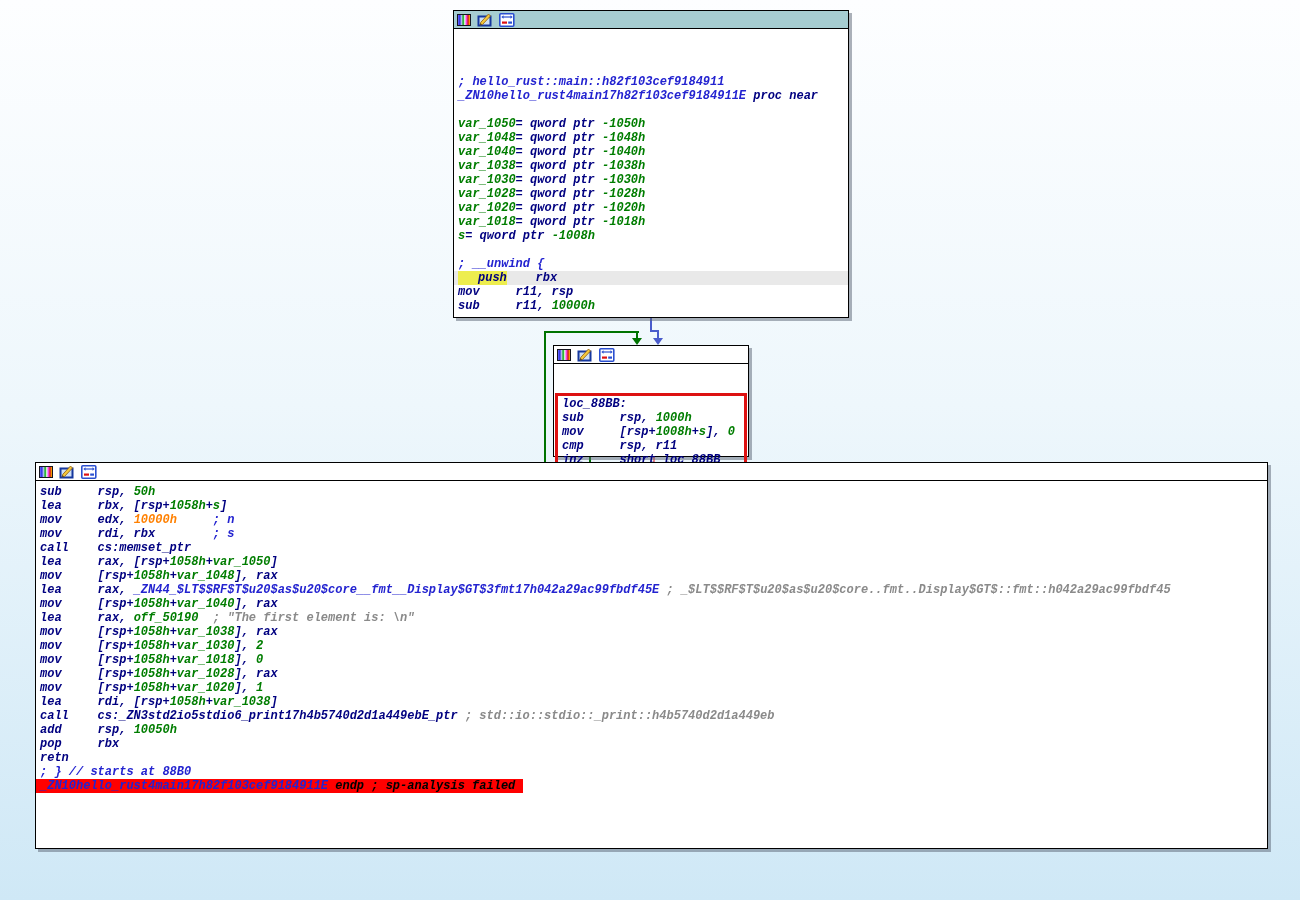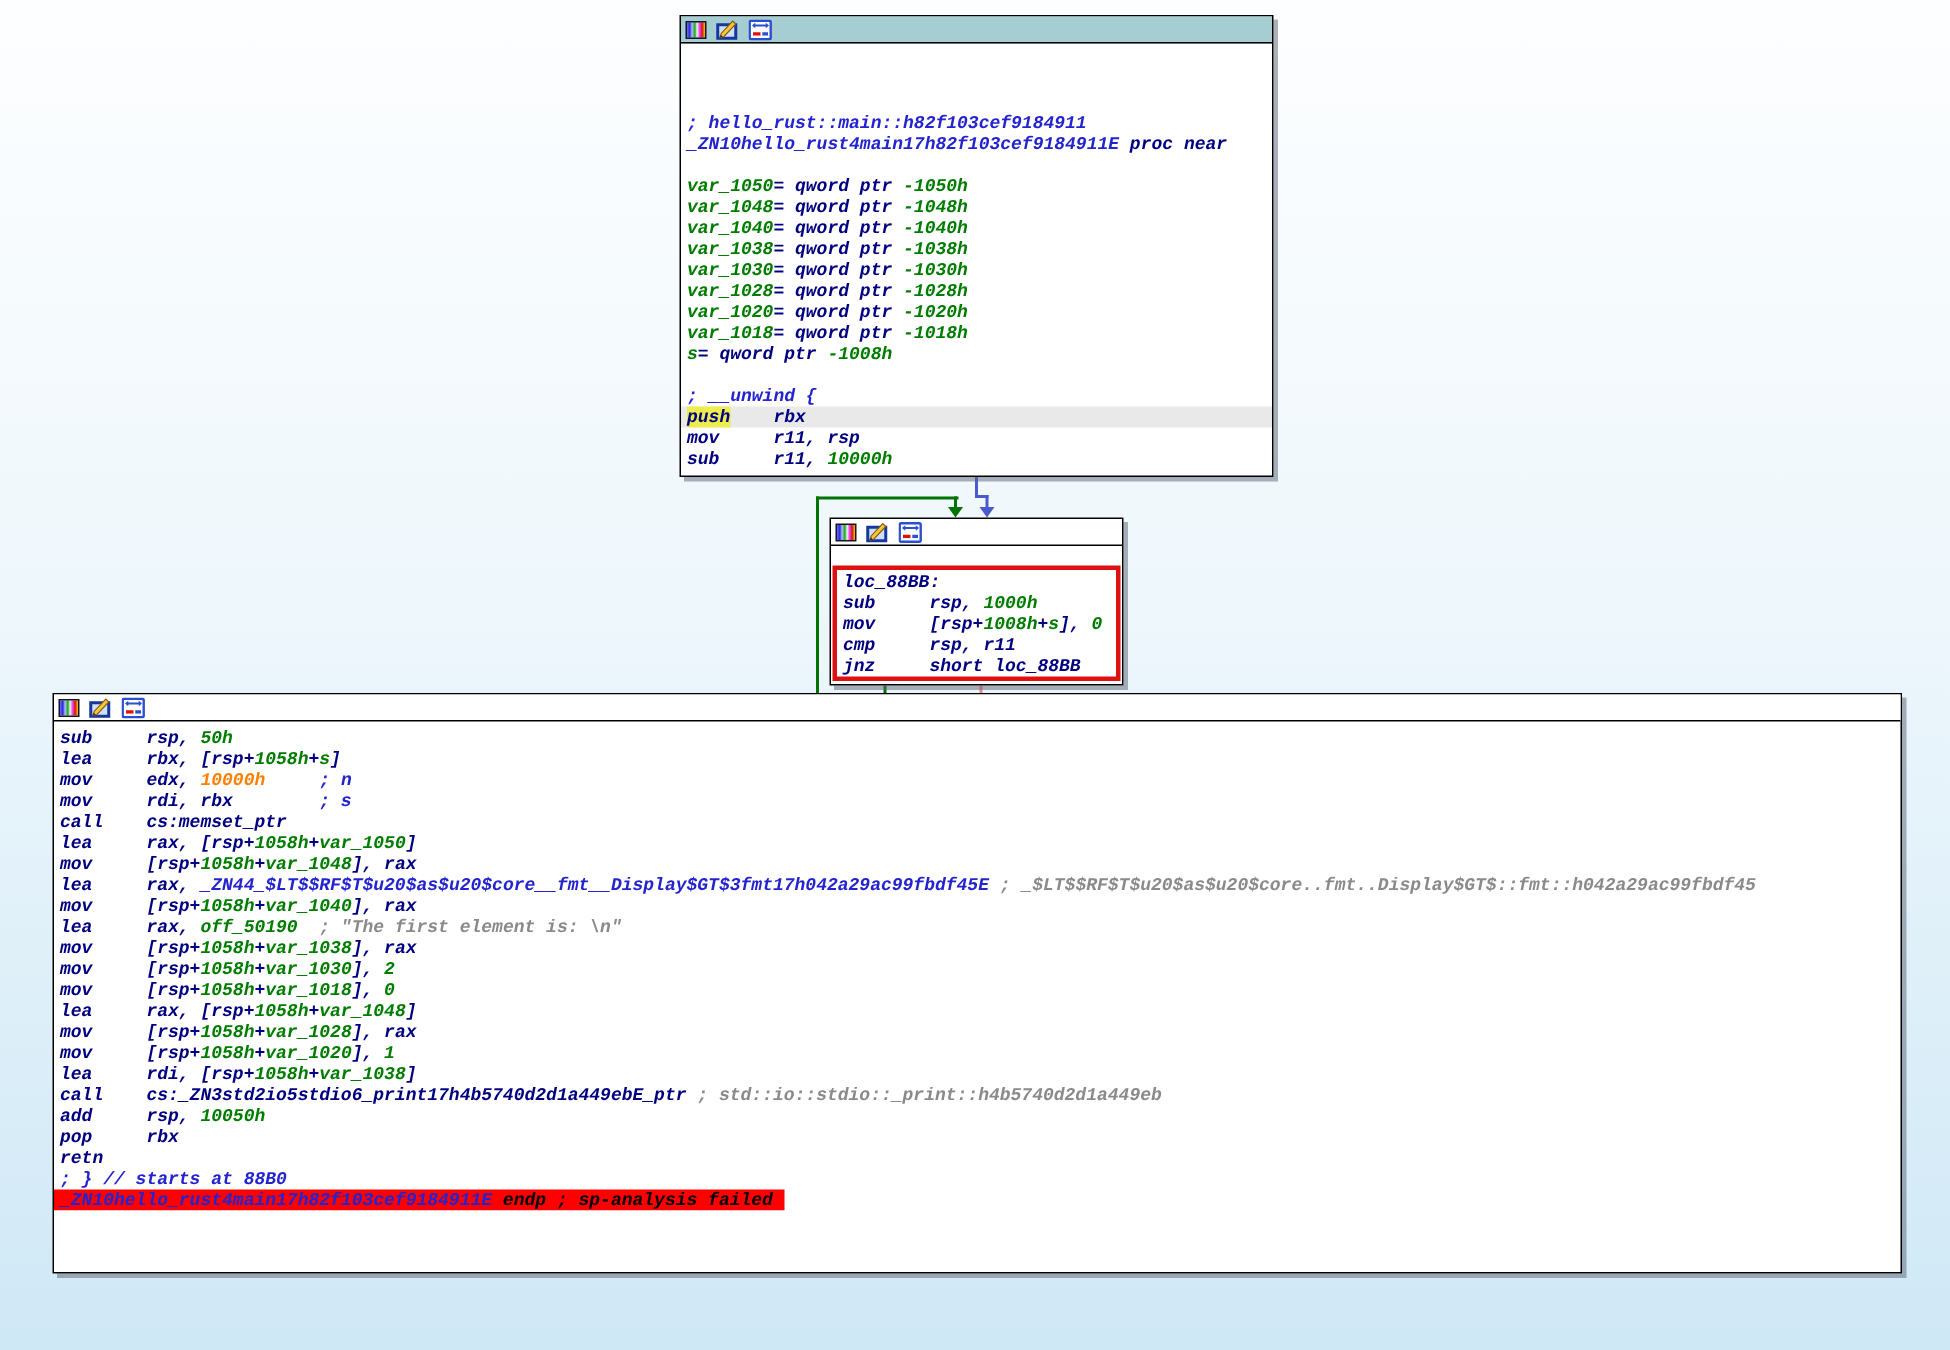--- a/index.html
+++ b/index.html
@@ -40,27 +40,27 @@
     font-style:italic;
   }
   .line.sel{background:var(--selected-line-bg,#e9e9e9);}
   .line.err{background:var(--error-line-bg,#f00);width:max-content;padding-right:8px;}
   .c-navy{color:var(--text-navy,#000080);}
   .c-blue{color:var(--text-blue,#2222cd);}
   .c-green{color:var(--text-green,#007d00);}
   .c-orange{color:var(--text-orange,#ff8000);}
   .c-gray{color:var(--text-gray,#8a8a8a);}
   .c-black{color:var(--text-black,#000);}
-  .hl{background:var(--highlight-bg,#eded4e);}
+  .hl{background:var(--highlight-bg,#eded4e);padding-left:20px;}
 
   .b1{left:453px;top:10px;width:394px;height:306px;}
   .b2{left:553px;top:345px;width:194px;height:110px;}
   .b3{left:35px;top:462px;width:1231px;height:385px;}
   .blankrow{height:13px;background:#fff;}
-  .loopbox{border:3px solid var(--loop-border,#dd1111);margin:0 1px;padding-top:1px;}
+  .loopbox{border:3px solid var(--loop-border,#dd1111);margin:16px 1px;padding-top:1px;}
 
   
   .edge{position:absolute;left:0;top:0;z-index:1;}
   .es{position:absolute;display:block;}
   .arrow{
     position:absolute;width:0;height:0;
     border-left:5px solid transparent;
     border-right:5px solid transparent;
     border-top:7px solid #000;
   }
@@ -203,21 +203,20 @@
         <div class="line"><span class="c-navy">mov     rdi, rbx</span><span class="c-navy">        </span><span class="c-blue">; s</span></div>
         <div class="line"><span class="c-navy">call    cs:memset_ptr</span></div>
         <div class="line"><span class="c-navy">lea     rax, [rsp+</span><span class="c-green">1058h</span><span class="c-navy">+</span><span class="c-green">var_1050</span><span class="c-navy">]</span></div>
         <div class="line"><span class="c-navy">mov     [rsp+</span><span class="c-green">1058h</span><span class="c-navy">+</span><span class="c-green">var_1048</span><span class="c-navy">], rax</span></div>
         <div class="line"><span class="c-navy">lea     rax, </span><span class="c-blue">_ZN44_$LT$$RF$T$u20$as$u20$core__fmt__Display$GT$3fmt17h042a29ac99fbdf45E</span><span class="c-navy"> </span><span class="c-gray">; _$LT$$RF$T$u20$as$u20$core..fmt..Display$GT$::fmt::h042a29ac99fbdf45</span></div>
         <div class="line"><span class="c-navy">mov     [rsp+</span><span class="c-green">1058h</span><span class="c-navy">+</span><span class="c-green">var_1040</span><span class="c-navy">], rax</span></div>
         <div class="line"><span class="c-navy">lea     rax, </span><span class="c-green">off_50190</span><span class="c-navy">  </span><span class="c-gray">; "The first element is: \n"</span></div>
         <div class="line"><span class="c-navy">mov     [rsp+</span><span class="c-green">1058h</span><span class="c-navy">+</span><span class="c-green">var_1038</span><span class="c-navy">], rax</span></div>
         <div class="line"><span class="c-navy">mov     [rsp+</span><span class="c-green">1058h</span><span class="c-navy">+</span><span class="c-green">var_1030</span><span class="c-navy">], </span><span class="c-green">2</span></div>
         <div class="line"><span class="c-navy">mov     [rsp+</span><span class="c-green">1058h</span><span class="c-navy">+</span><span class="c-green">var_1018</span><span class="c-navy">], </span><span class="c-green">0</span></div>
-        <div class="line"><span class="c-navy">lea     rax, [rsp+</span><span class="c-green">1058h</span><span class="c-navy">+</span><span class="c-green">var_1048</span><span class="c-navy">]</span></div>
         <div class="line"><span class="c-navy">mov     [rsp+</span><span class="c-green">1058h</span><span class="c-navy">+</span><span class="c-green">var_1028</span><span class="c-navy">], rax</span></div>
         <div class="line"><span class="c-navy">mov     [rsp+</span><span class="c-green">1058h</span><span class="c-navy">+</span><span class="c-green">var_1020</span><span class="c-navy">], </span><span class="c-green">1</span></div>
         <div class="line"><span class="c-navy">lea     rdi, [rsp+</span><span class="c-green">1058h</span><span class="c-navy">+</span><span class="c-green">var_1038</span><span class="c-navy">]</span></div>
         <div class="line"><span class="c-navy">call    cs:_ZN3std2io5stdio6_print17h4b5740d2d1a449ebE_ptr</span><span class="c-navy"> </span><span class="c-gray">; std::io::stdio::_print::h4b5740d2d1a449eb</span></div>
         <div class="line"><span class="c-navy">add     rsp, </span><span class="c-green">10050h</span></div>
         <div class="line"><span class="c-navy">pop     rbx</span></div>
         <div class="line"><span class="c-navy">retn</span></div>
         <div class="line"><span class="c-blue">; } // starts at 88B0</span></div>
         <div class="line err"><span class="c-blue">_ZN10hello_rust4main17h82f103cef9184911E</span><span class="c-black"> endp ; sp-analysis failed</span></div>
       </div>

